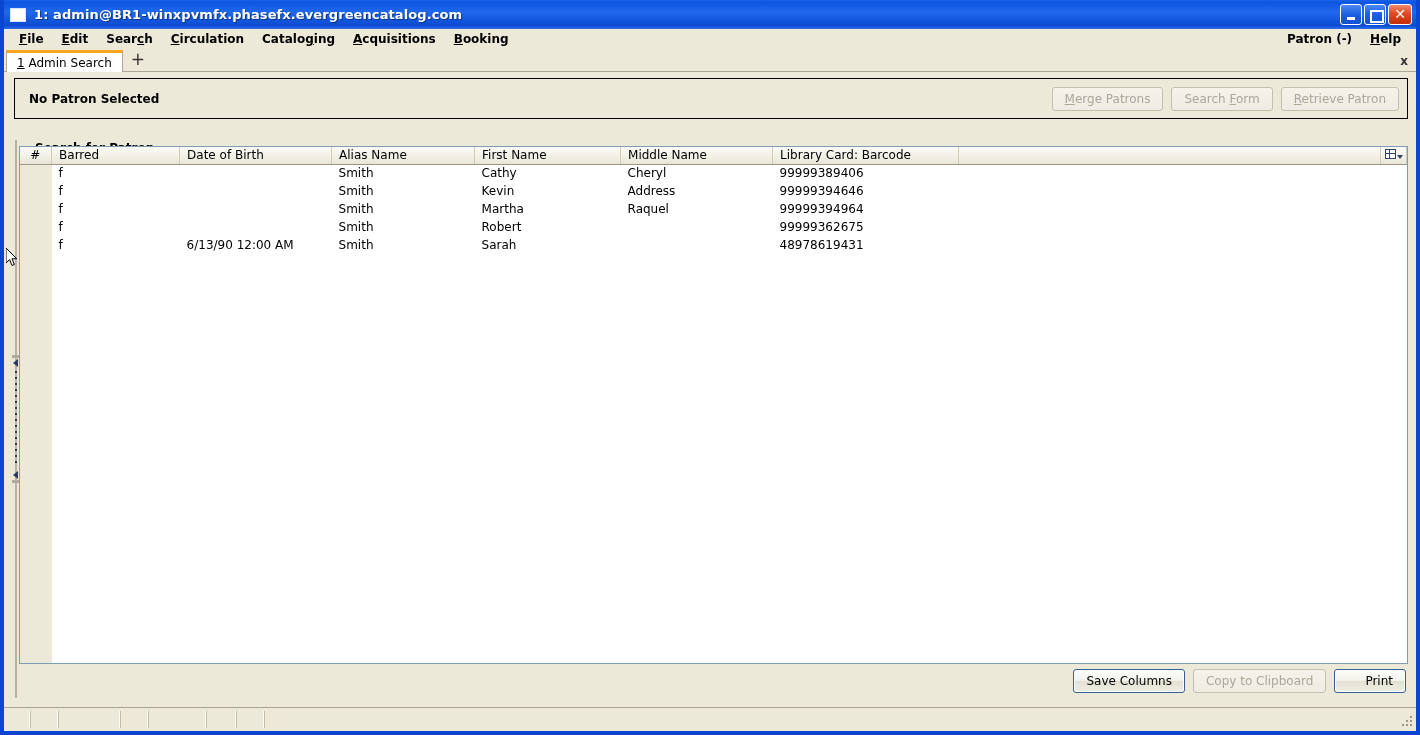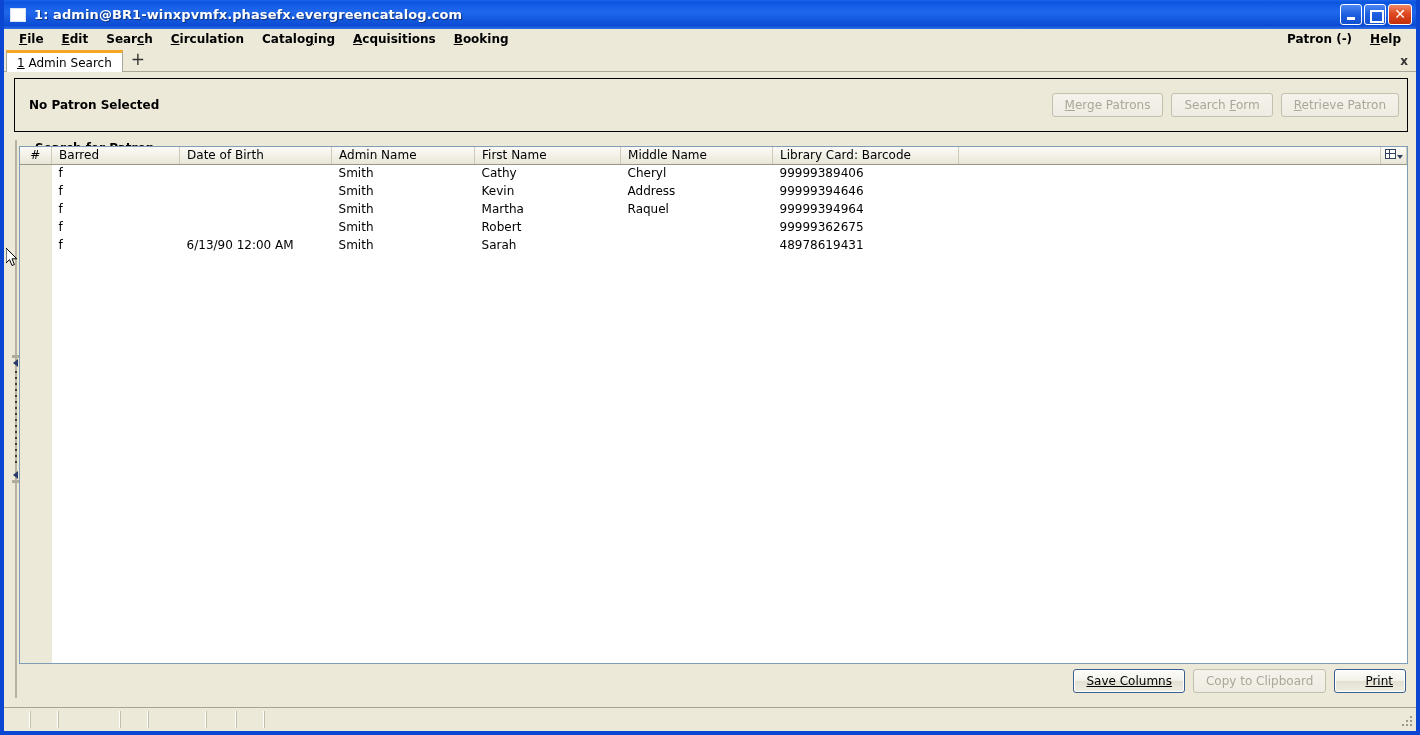--- a/index.html
+++ b/index.html
@@ -145,21 +145,21 @@
     position: absolute;
     left: 0; top: 72px;
     width: 1412px;
     height: 631px;
     background: #ece9d8;
     padding: 6px 8px 0 10px;
   }
 
   
   #patron-bar {
-    height: 54px;
+    height: 41px;
     border: 1px solid #000;
     background: #ece9d8;
     display: flex;
     align-items: center;
     padding: 0 8px 0 14px;
     position: relative;
   }
   #patron-bar .patron-label {
     font-weight: bold;
     font-size: 12px;
@@ -179,21 +179,20 @@
   }
   .xp-btn.disabled {
     color: #aaa69a;
     border-color: #c4c0b0;
     background: linear-gradient(to bottom, #f4f2ea 0%, #eeece2 100%);
     cursor: default;
   }
   .xp-btn.default {
     border: 1px solid #3b5f8f;
     box-shadow: inset 0 0 0 1px #fff;
-    text-decoration: underline;
   }
 
   
   #split {
     position: absolute;
     left: 10px; top: 68px;
     width: 1394px;
     height: 558px;
     display: flex;
   }
@@ -659,21 +658,21 @@
               <col style="width:152px">
               <col style="width:186px">
               <col style="width:">
               <col style="width:26px">
             </colgroup>
             <thead>
               <tr>
                 <th class="numcol">#</th>
                 <th>Barred</th>
                 <th>Date of Birth</th>
-                <th>Admin Name</th>
+                <th>Alias Name</th>
                 <th>First Name</th>
                 <th>Middle Name</th>
                 <th>Library Card: Barcode</th>
                 <th></th>
                 <th class="pickcol">
                   <span class="col-pick-icon">
                       <span class="sq"></span>
                       <span class="dn"></span>
                     </span>
                 </th>

